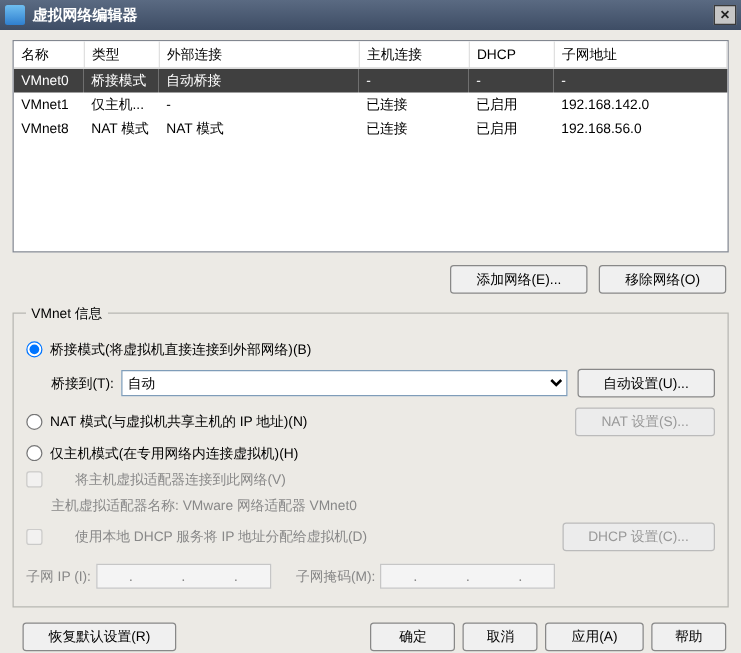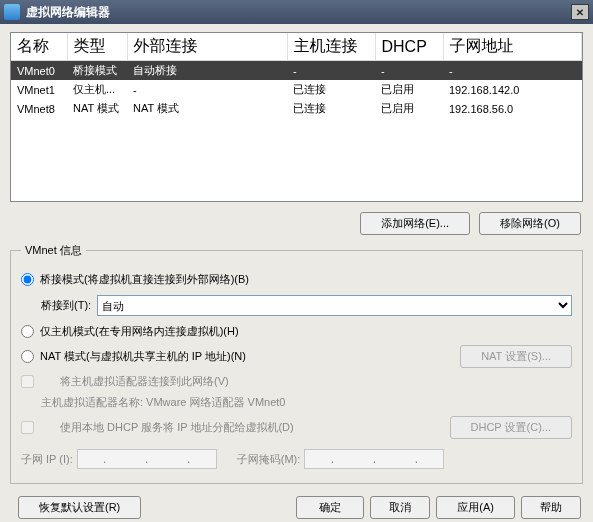--- a/index.html
+++ b/index.html
@@ -4,21 +4,21 @@
 <style>
 * { box-sizing: border-box; margin: 0; padding: 0; }
 body { font-family: "Microsoft YaHei", "Tahoma", sans-serif; font-size: 11px; background: #eceae5; width: 593px; height: 522px; overflow: hidden; }
 .titlebar { background: linear-gradient(#5a6a82,#3e4d65); color: #fff; height: 24px; display: flex; align-items: center; padding: 0 4px; }
 .titlebar .icon { width: 16px; height: 16px; background: linear-gradient(#6fbef0,#2f7fcf); border-radius: 2px; margin-right: 6px; display: inline-block; }
 .titlebar .title { flex: 1; font-size: 12px; font-weight: bold; }
 .titlebar .close { width: 18px; height: 16px; background: #c6c6c6; border: 1px solid #3a3a3a; display: flex; align-items: center; justify-content: center; font-family: Arial; font-size: 10px; font-weight: bold; color: #222; }
 .content { padding: 8px 10px 10px 10px; }
 .table-wrap { background: #fff; border: 1px solid #828790; height: 170px; overflow: hidden; }
 table { width: 100%; border-collapse: collapse; table-layout: fixed; }
-th { background: #fff; border-right: 1px solid #e0e0e0; border-bottom: 1px solid #d8d8d8; text-align: left; font-weight: normal; padding: 3px 6px; font-size: 16px; height: 20px; }
+th { background: #fff; border-right: 1px solid #e0e0e0; border-bottom: 1px solid #d8d8d8; text-align: left; font-weight: normal; padding: 3px 6px; font-size: 11px; height: 20px; }
 td { padding: 2px 6px; font-size: 11px; height: 18px; white-space: nowrap; overflow: hidden; }
 tr.selected td { background: #404040; color: #fff; }
 .buttons-row { text-align: right; padding: 10px 2px 8px 2px; }
 .btn { background: #f0f0f0; border: 1px solid #888; border-radius: 3px; padding: 3px 20px; font-size: 11px; font-family: inherit; margin-left: 6px; height: 23px; white-space: nowrap; }
 .btn:disabled,.btn.disabled { color: #999; background: #ececec; border-color: #bbb; }
 fieldset { border: 1px solid #b7b7b2; padding: 8px 10px 10px 10px; position: relative; }
 legend { font-size: 11px; padding: 0 4px; }
 .radio-row { display: flex; align-items: center; margin: 6px 0; }
 .radio-row input[type=radio] { margin-right: 6px; }
 .indent-row { display: flex; align-items: center; margin: 8px 0 8px 20px; }
@@ -101,32 +101,33 @@
   <fieldset>
     <legend>VMnet 信息</legend>
 
     <div class="radio-row">
       <input type="radio" name="mode" checked="" style="">
       <span>桥接模式(将虚拟机直接连接到外部网络)(B)</span>
     </div>
     <div class="indent-row">
       <label>桥接到(T):</label>
       <select><option>自动</option></select>
-    </div>
-
-    <div class="radio-row">
-      <input type="radio" name="mode" style="">
-      <span>仅主机模式(在专用网络内连接虚拟机)(H)</span>
+      <button class="btn" style="margin-left:8px">自动设置(U)...</button>
     </div>
 
     <div class="radio-row">
       <input type="radio" name="mode" style="">
       <span>NAT 模式(与虚拟机共享主机的 IP 地址)(N)</span>
       <span style="flex:1"></span>
       <button class="btn disabled" disabled="">NAT 设置(S)...</button>
+    </div>
+
+    <div class="radio-row">
+      <input type="radio" name="mode" style="">
+      <span>仅主机模式(在专用网络内连接虚拟机)(H)</span>
     </div>
 
     <div class="checkbox-row">
       <input type="checkbox" disabled="" style="">
       <span>将主机虚拟适配器连接到此网络(V)</span>
     </div>
     <div class="desc">主机虚拟适配器名称: VMware 网络适配器 VMnet0</div>
 
     <div class="checkbox-row">
       <input type="checkbox" disabled="" style="">

